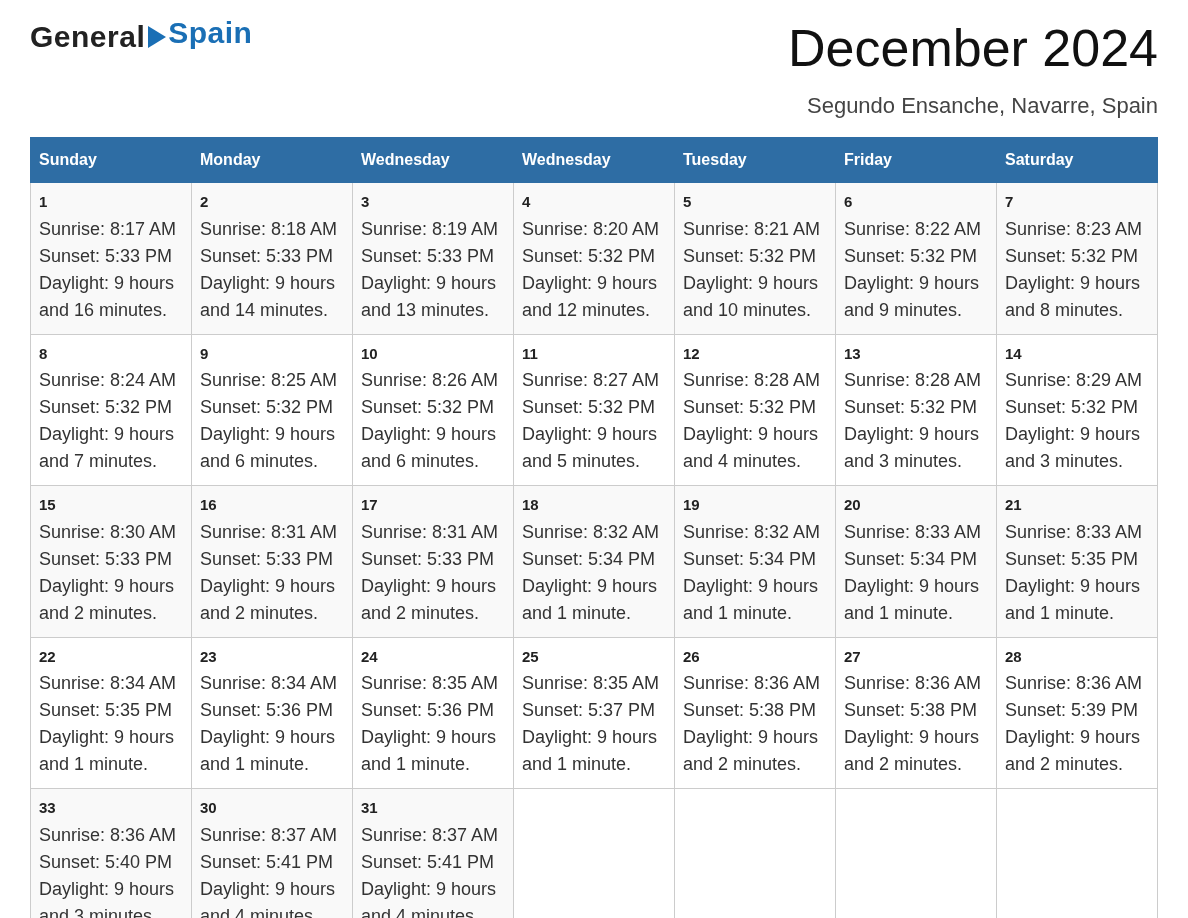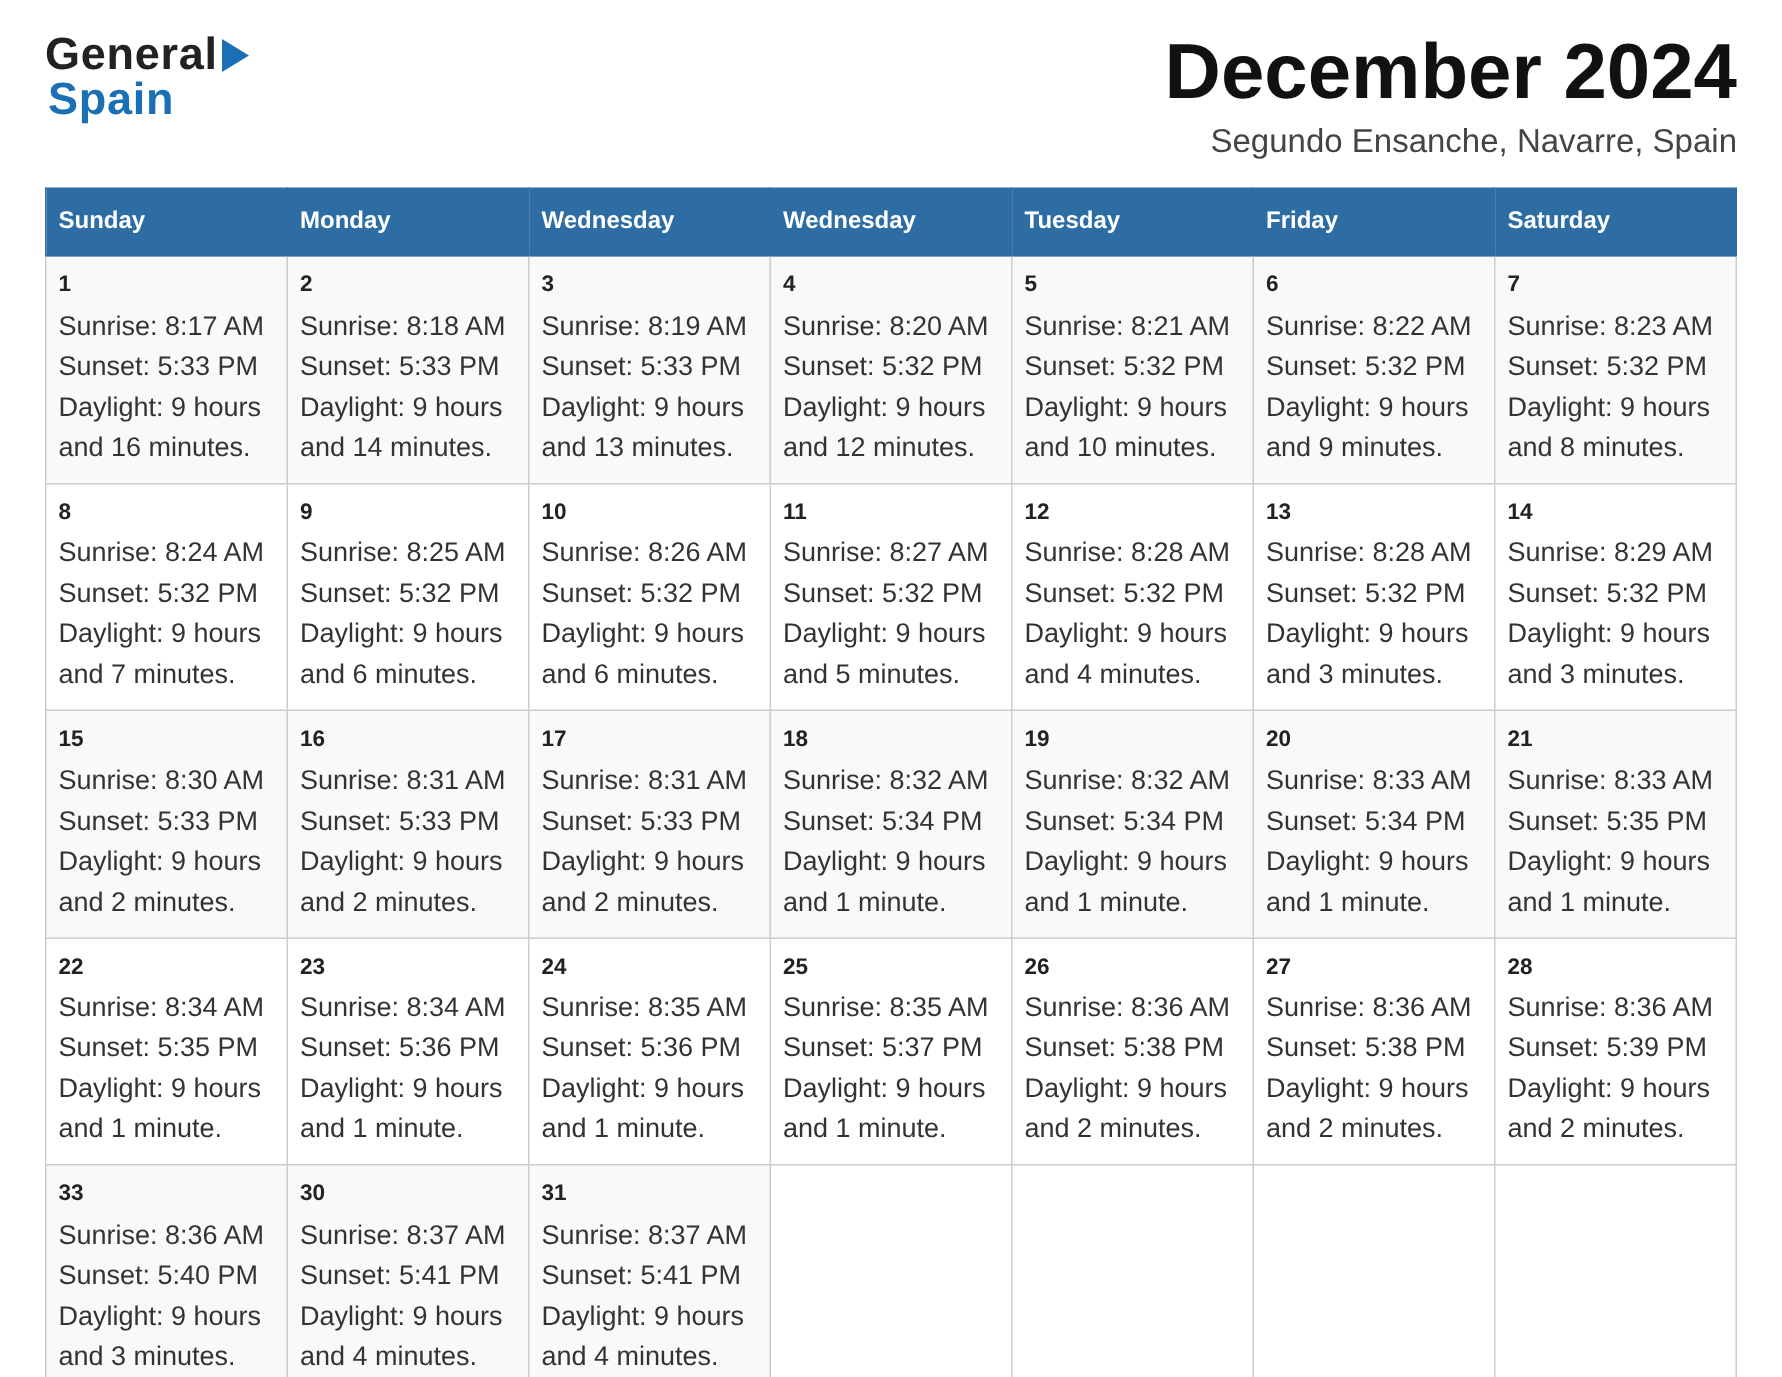--- a/index.html
+++ b/index.html
@@ -15,28 +15,28 @@
       display: flex;
       justify-content: space-between;
       align-items: flex-start;
       margin-bottom: 18px;
     }
     .logo-right {
       text-align: right;
     }
     .month-title {
       font-size: 52px;
-      font-weight: bold;
+      font-weight: normal;
       color: #111;
       line-height: 1.1;
     }
     .location-title {
       font-size: 22px;
       color: #444;
-      margin-top: 4px;
+      margin-top: 16px;
     }
     .calendar-table {
       width: 100%;
       border-collapse: collapse;
       table-layout: fixed;
     }
     .calendar-table thead tr th {
       background-color: #2e6da4;
       color: #fff;
       font-size: 16px;
@@ -68,21 +68,21 @@
     }
     .day-info {
       font-size: 18px;
       color: #333;
     }
     .empty-cell {
       background: #fff !important;
     }
     .logo-wrapper {
       display: flex;
-      flex-direction: column;
+      flex-direction: row;
       align-items: flex-start;
     }
     .logo-line1 {
       display: flex;
       align-items: center;
     }
     .logo-line2 {
       display: flex;
       align-items: center;
       margin-top: -4px;

